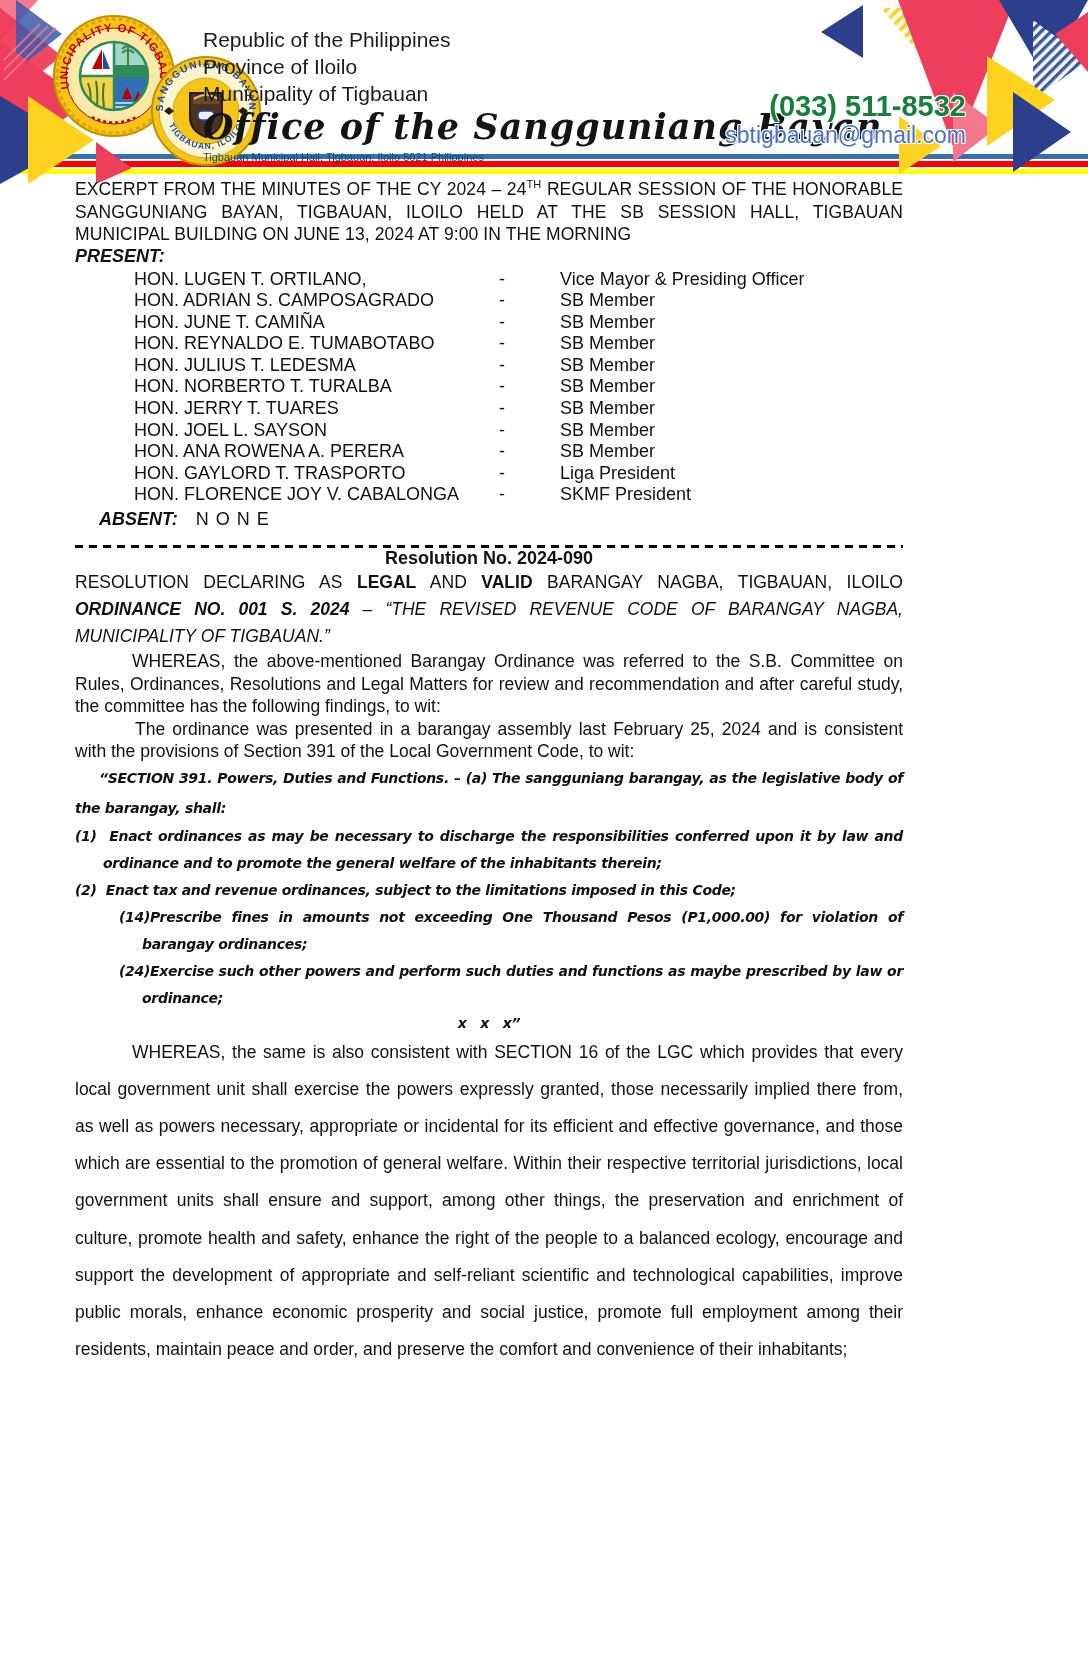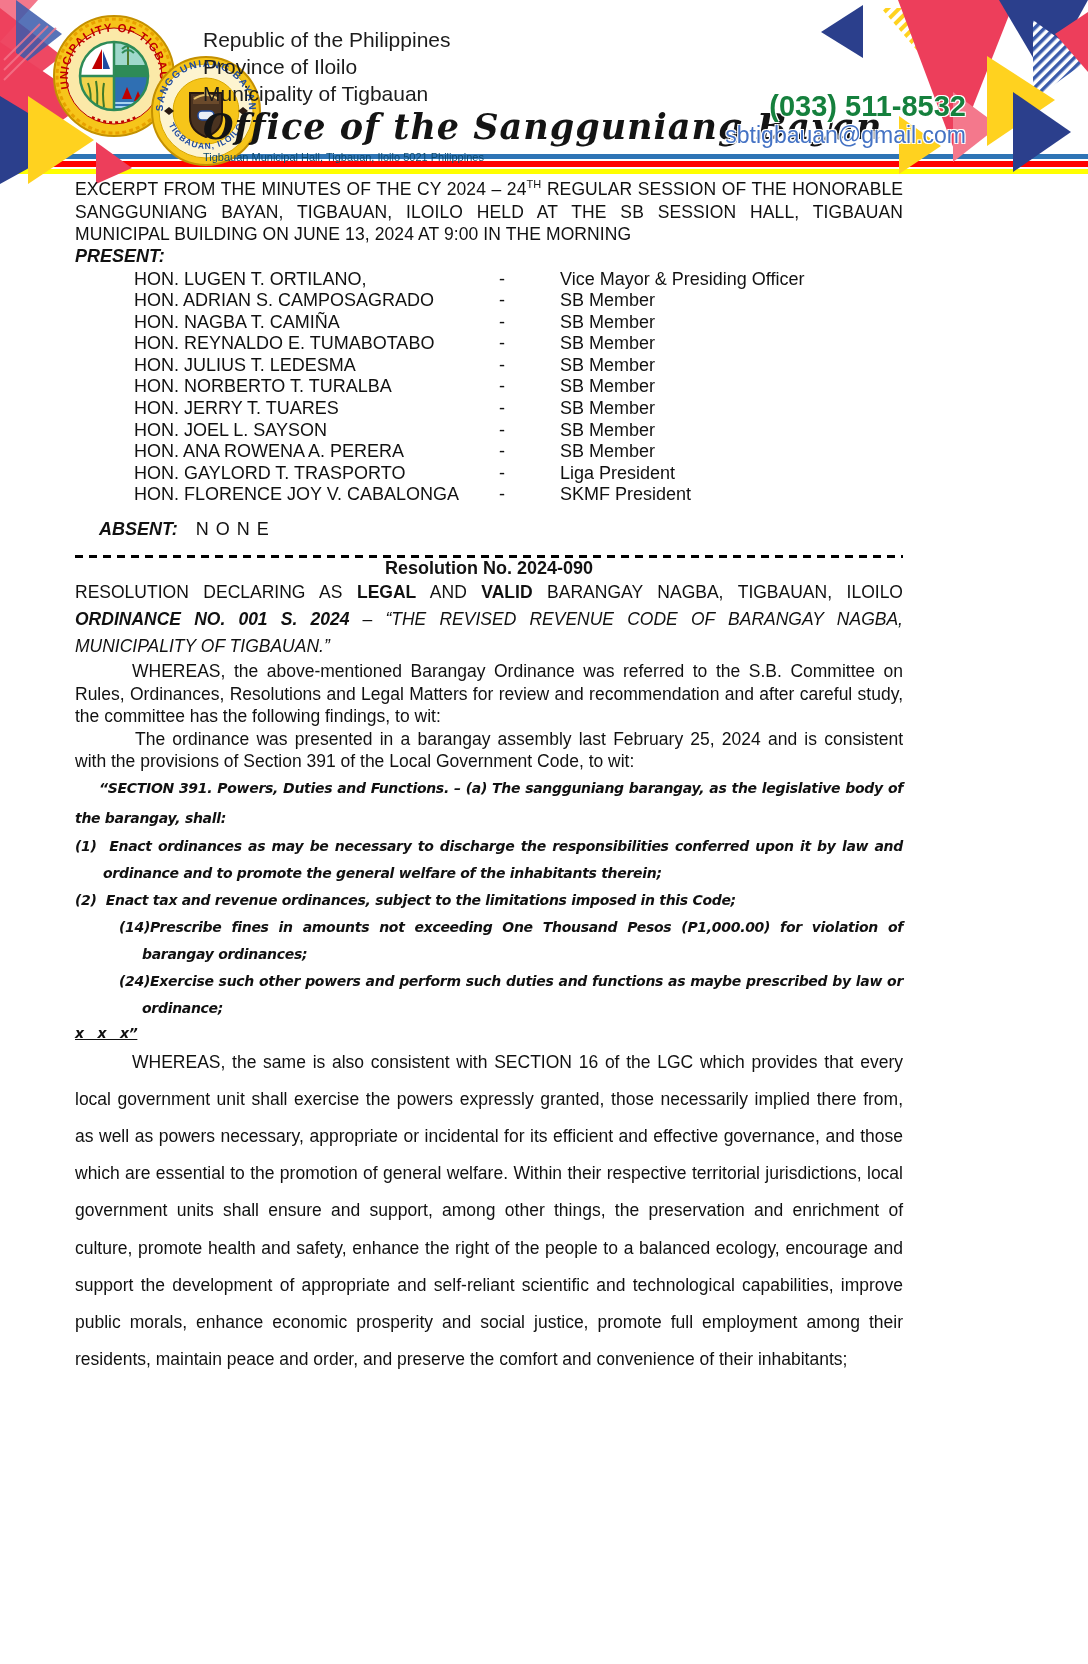--- a/index.html
+++ b/index.html
@@ -48,21 +48,21 @@
   .doc p{margin:0;}
   .jus{text-align:justify;}
   .doc-title{line-height:22.5px;letter-spacing:0.1px;}
   .doc-title sup{font-size:11px;vertical-align:super;line-height:0;}
   .present-label,.absent-label{
     font-weight:bold;font-style:italic;
     margin-left:24px;margin-top:14px;font-size:18px;
   }
   .roster{margin-left:59px;margin-top:2px;}
   .roster-row{display:grid;grid-template-columns:365px 61px auto;line-height:21.6px;font-size:18px;}
-  .absent-row{margin-top:13px;}
+  .absent-row{margin-top:3px;}
   .absent-row .absent-label{display:inline;margin:0;}
   .absent-row{margin-left:24px;}
   .absent-value{margin-left:18px;font-size:18px;letter-spacing:1px;}
   .dash-sep{
     height:3px;margin-top:15px;
     background:repeating-linear-gradient(90deg,#000 0 8px,transparent 8px 14px);
   }
   .res-no{font-weight:bold;text-align:center;margin-top:11px;font-size:18px;}
   .clause{margin-top:19px;line-height:27px;}
   .clause .b{font-weight:bold;}
@@ -71,21 +71,21 @@
   .whereas1{margin-top:17px;line-height:22.5px;text-indent:57px;}
   .finding{margin-top:9px;margin-left:59px;line-height:22.5px;text-indent:60px;}
   .qfont{
     font-family:"DejaVu Sans",sans-serif;
     font-weight:bold;font-style:italic;
     font-size:14px;letter-spacing:-0.3px;
   }
   .quote-intro{margin-left:74px;margin-top:3px;line-height:30px;text-indent:24px;}
   .qitem{margin-left:92px;margin-top:13px;line-height:27px;padding-left:28px;text-indent:-28px;}
   .qitem.wide{margin-left:44px;padding-left:23px;text-indent:-23px;}
-  .quote-close{margin-top:4px;line-height:22px;text-decoration:underline;}
+  .quote-close{text-align:center;margin-top:4px;line-height:22px;}
   .whereas2{margin-top:25px;line-height:37.2px;text-indent:57px;}
 </style>
 </head>
 <body>
 
 <div class="page">
 
   <div class="letterhead">
 
     <svg class="deco left" width="272" height="184" viewBox="0 0 272 184">
@@ -216,21 +216,21 @@
           <span>Vice Mayor &amp; Presiding Officer</span>
         </div>
 
         <div class="roster-row">
           <span>HON. ADRIAN S. CAMPOSAGRADO</span>
           <span>-</span>
           <span>SB Member</span>
         </div>
 
         <div class="roster-row">
-          <span>HON. NAGBA T. CAMIÑA</span>
+          <span>HON. JUNE T. CAMIÑA</span>
           <span>-</span>
           <span>SB Member</span>
         </div>
 
         <div class="roster-row">
           <span>HON. REYNALDO E. TUMABOTABO</span>
           <span>-</span>
           <span>SB Member</span>
         </div>
 

